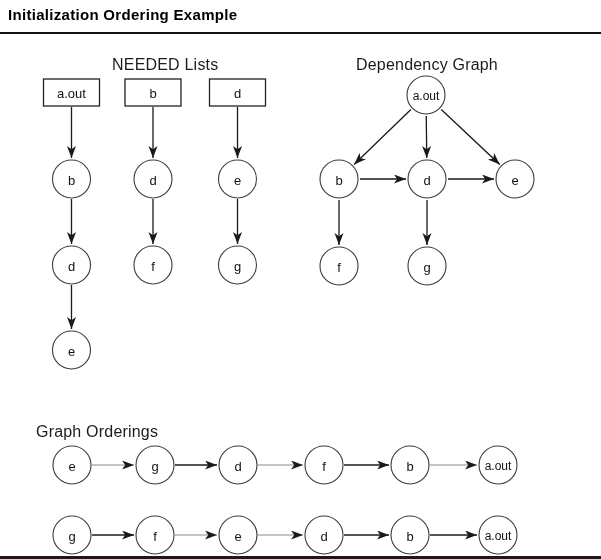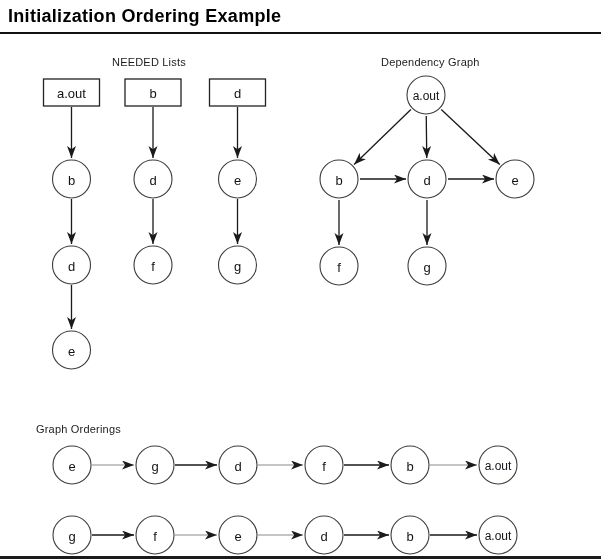--- a/index.html
+++ b/index.html
@@ -5,38 +5,38 @@
   html, body { margin: 0; padding: 0; background: #ffffff; }
   body {
     width: 601px; height: 559px;
     position: relative;
     overflow: hidden;
     font-family: "Liberation Sans", sans-serif;
     color: #111111;
   }
   .page-title {
     position: absolute; left: 8px; top: 6px;
-    font-size: 18px; font-weight: bold; letter-spacing: 0.3px;
+    font-size: 15px; font-weight: bold; letter-spacing: 0.3px;
     color: #000000; white-space: nowrap;
   }
   .title-rule {
     position: absolute; left: 0; top: 32px;
     width: 601px; height: 2px; background: #111111;
   }
   .bottom-rule {
     position: absolute; left: 0; top: 556px;
     width: 601px; height: 3px; background: #1a1a1a;
   }
   .section-label {
     position: absolute;
-    font-size: 11px; color: #1c1c1c; white-space: nowrap;
+    font-size: 16px; color: #1c1c1c; white-space: nowrap;
     letter-spacing: 0.2px;
   }
   .label-needed { left: 112px; top: 56px; }
-  .label-depgraph { left: 381px; top: 56px; }
+  .label-depgraph { left: 356px; top: 56px; }
   .label-initorder { left: 36px; top: 423px; }
   .diagram-svg { position: absolute; left: 0; top: 0; }
 </style>
 </head>
 <body>
 
 <div class="page-title">Initialization Ordering Example</div>
 <div class="title-rule"></div>
 
 <div class="section-label label-needed">NEEDED Lists</div>

